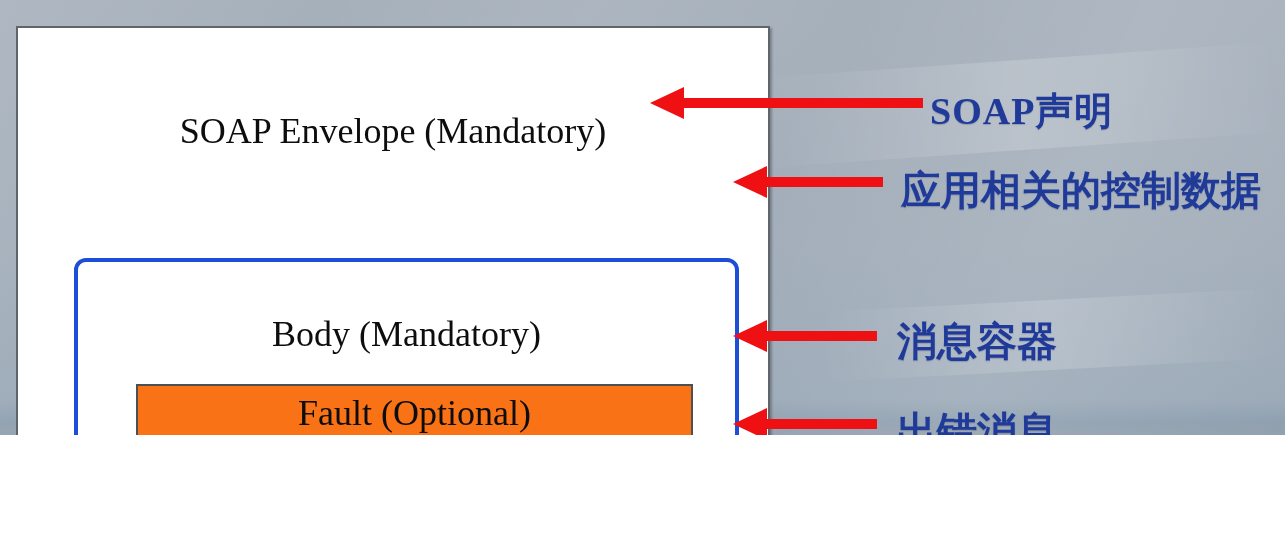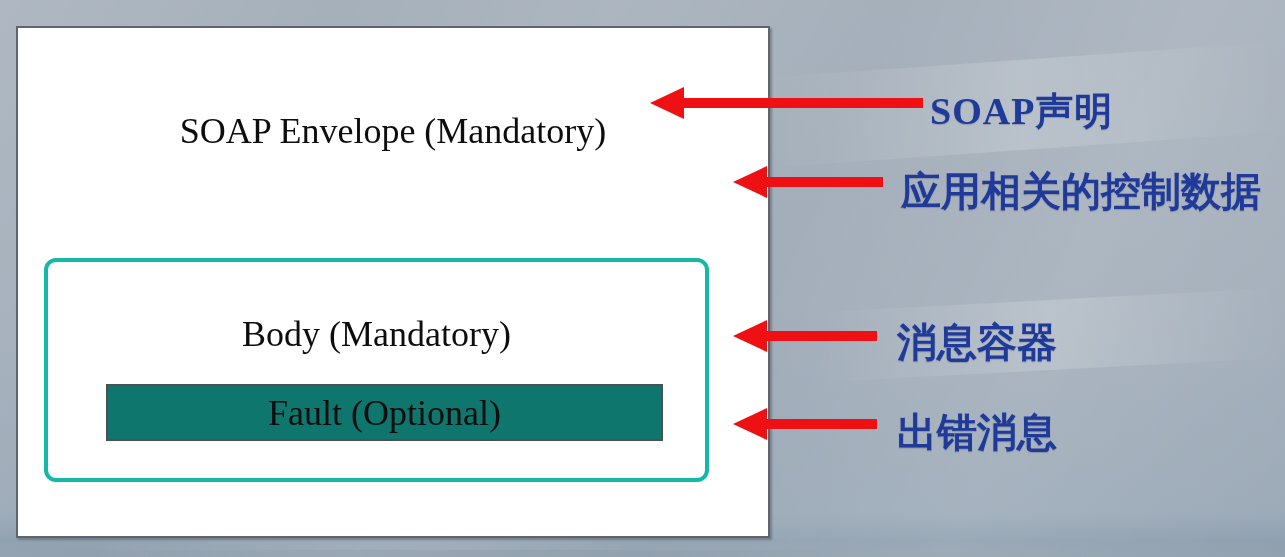--- a/index.html
+++ b/index.html
@@ -2,21 +2,21 @@
 <html><head>
 <meta charset="utf-8">
 <style>
   html, body {
     margin: 0;
     padding: 0;
   }
   .stage {
     position: relative;
     width: 1285px;
-    height: 557px;
+    height: 435px;
     overflow: hidden;
     font-family: "Liberation Sans", sans-serif;
     background:
       linear-gradient(115deg, rgba(255,255,255,0.10) 0%, rgba(255,255,255,0) 22%, rgba(255,255,255,0.07) 40%, rgba(255,255,255,0) 58%, rgba(255,255,255,0.10) 78%, rgba(255,255,255,0) 100%),
       linear-gradient(180deg, #a6b0bb 0%, #a3aeba 55%, #9caab8 92%, #8fa0b0 97%, #94a1ae 100%);
   }
   .streak {
     position: absolute;
     background: linear-gradient(90deg, rgba(255,255,255,0), rgba(255,255,255,0.18), rgba(255,255,255,0));
     pointer-events: none;
@@ -56,42 +56,42 @@
   }
   .header-box .label,
   .fault-box .label {
     font-family: "Liberation Serif", "DejaVu Serif", serif;
     font-size: 36px;
     color: #0d0d0d;
     white-space: nowrap;
   }
   .body-box {
     position: absolute;
-    left: 26px; top: 230px;
+    left: 56px; top: 230px;
     width: 657px; height: 216px;
-    border: 4px solid #14b8a6;
+    border: 4px solid #1d4ed8;
     border-radius: 12px;
     background: #ffffff;
   }
   .body-title {
     position: absolute;
     left: 0; right: 0; top: 51px;
     text-align: center;
     font-family: "Liberation Serif", "DejaVu Serif", serif;
     font-size: 36px;
     line-height: 42px;
     color: #0d0d0d;
     white-space: nowrap;
   }
   .fault-box {
     position: absolute;
     left: 58px; top: 122px;
     width: 553px; height: 53px;
     border: 2px solid #4c5053;
-    background: #0f766e;
+    background: #f97316;
     display: flex;
     align-items: center;
     justify-content: center;
   }
 
   
   .arrow {
     position: absolute;
     height: 32px;
     display: flex;
@@ -126,21 +126,21 @@
   .annotation.n1 {
     left: 930px; top: 81px;
     font-family: "Liberation Serif", "DejaVu Serif", serif;
     font-size: 38px; line-height: 44px;
     letter-spacing: 1px;
   }
   .annotation.n2 { left: 901px; top: 160px; font-size: 40px; line-height: 46px; }
   .annotation.n3 { left: 897px; top: 311px; font-size: 40px; line-height: 46px; }
   .annotation.n4 { left: 897px; top: 401px; font-size: 40px; line-height: 46px; }
   .annotation.n2, .annotation.n3, .annotation.n4 {
-    font-family: Liberation Sans, sans-serif;
+    font-family: Liberation Serif, serif;
   }
 </style>
 </head>
 <body>
 
 <div class="stage">
   <div class="streak s1"></div>
   <div class="streak s2"></div>
   <div class="streak s3"></div>
 

